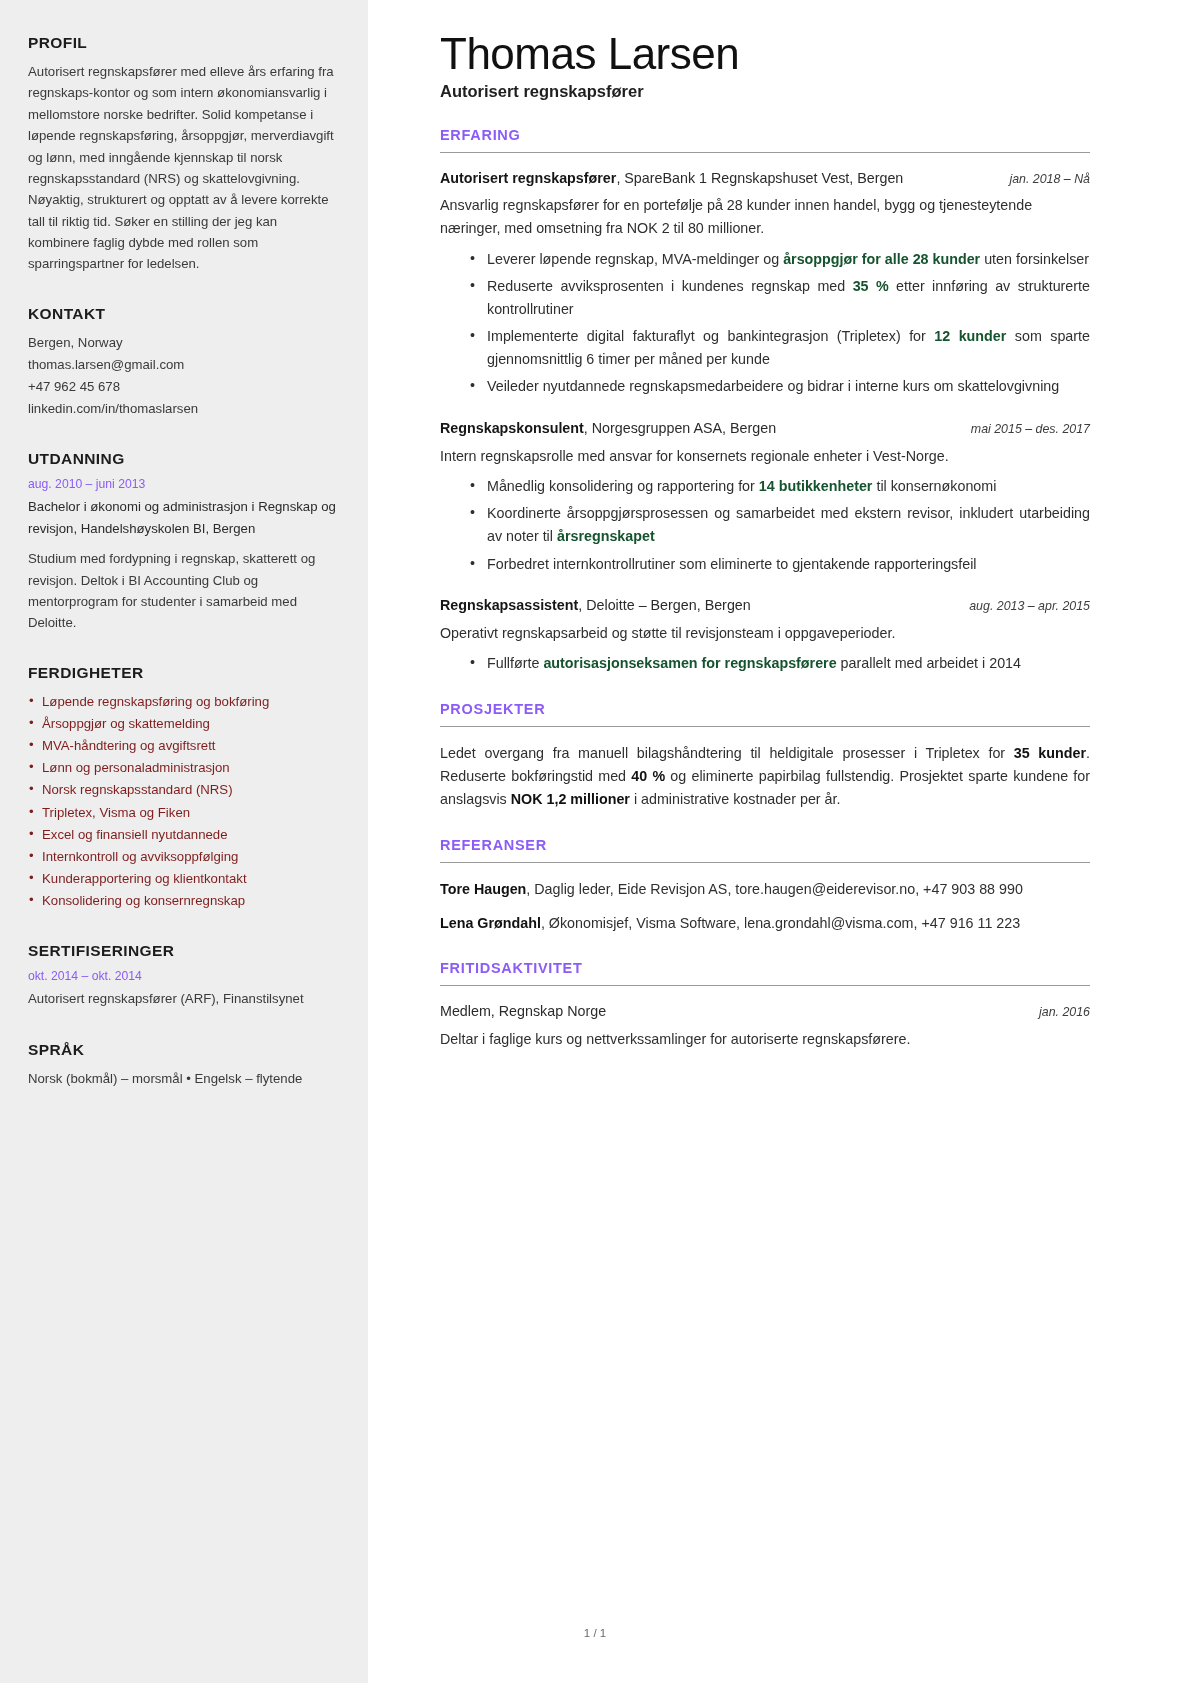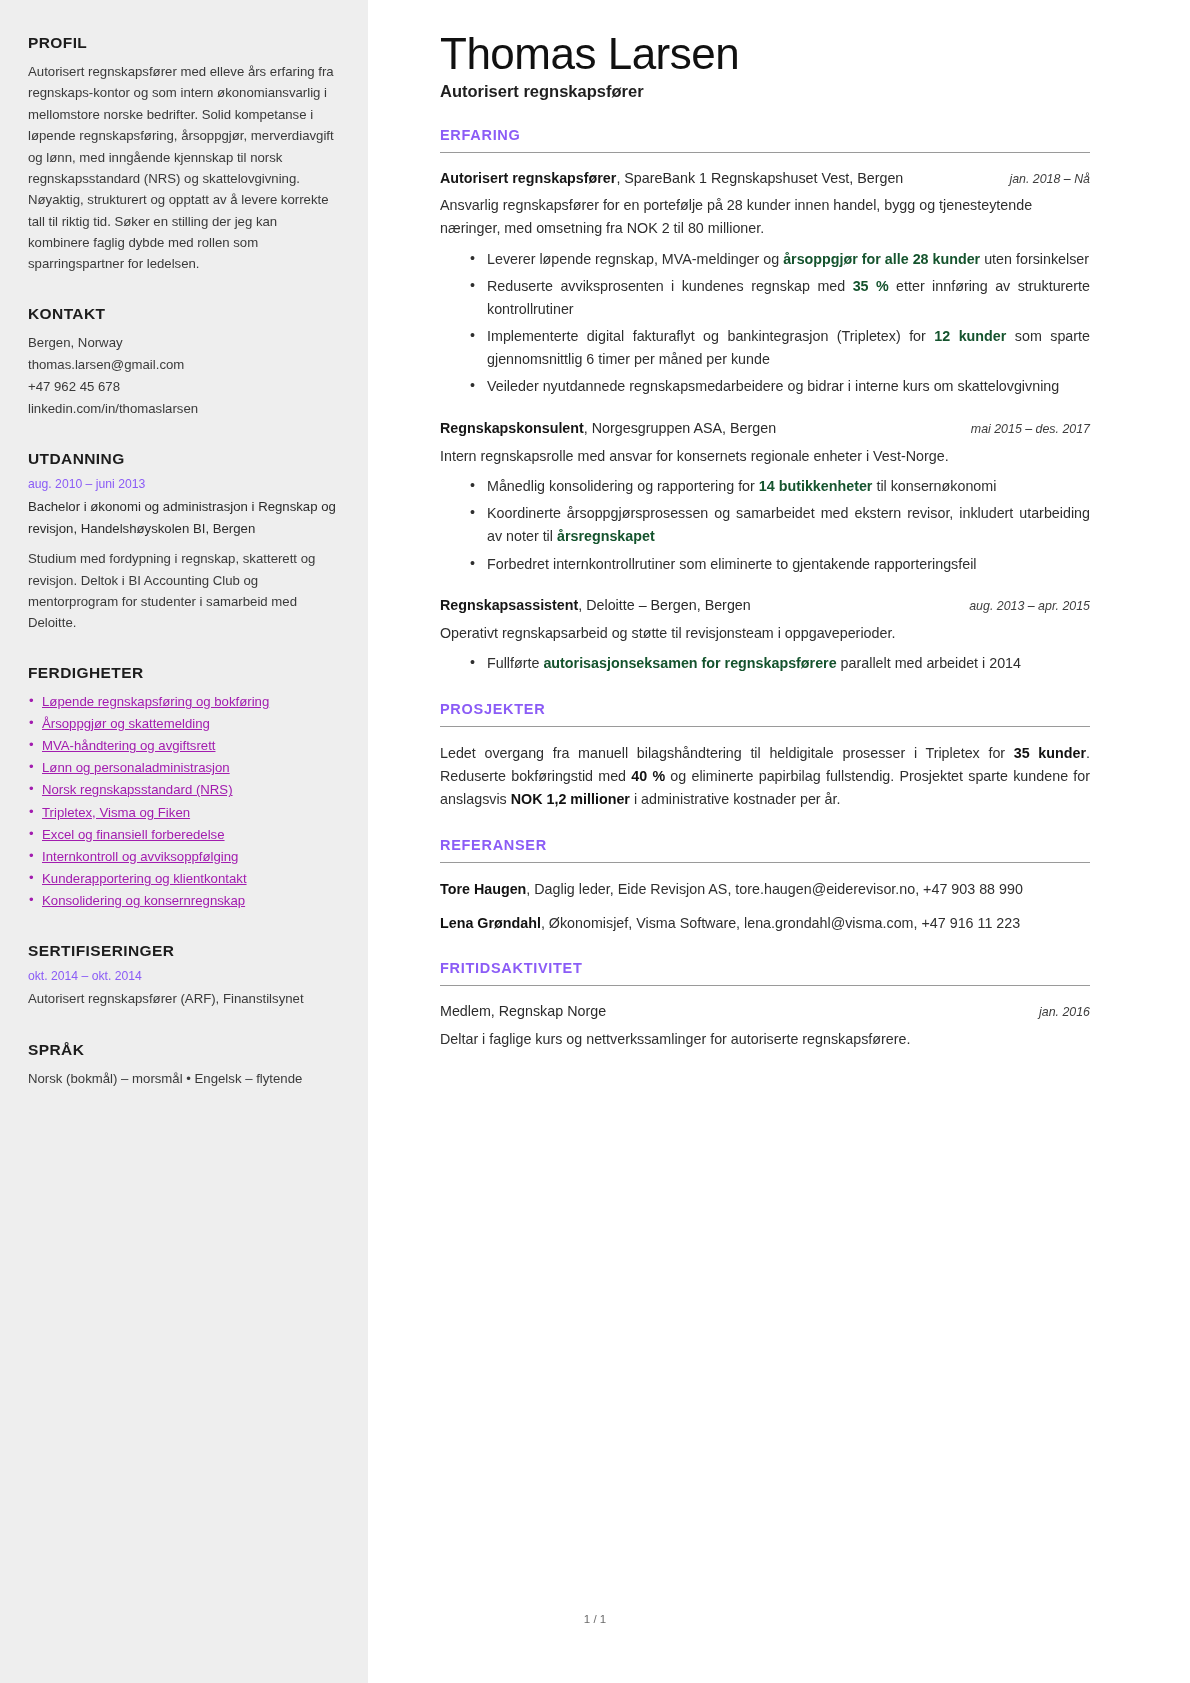--- a/index.html
+++ b/index.html
@@ -37,24 +37,23 @@
   .side-date {
     font-size:12.2px;
     color:#8b5cf6;
     margin-bottom:5px;
   }
   .side-strong { font-size:13.2px; line-height:1.62; color:#2b2b2b; margin-bottom:9px; }
   .skills { list-style:none; }
   .skills li {
     font-size:13.2px;
     line-height:1.68;
-    color:#a21caf;
+    color:#7f1d1d;
     padding-left:14px;
     position:relative;
-    text-decoration:underline;
   }
   .skills li:before {
     content:"•";
     position:absolute;
     left:1px;
     top:-1px;
   }
 
   
   .main {
@@ -136,21 +135,21 @@
   .ref-line {
     font-size:14.3px;
     line-height:1.55;
     color:#2f2f2f;
     margin-bottom:12px;
   }
   .ref-line b { font-weight:bold; color:#111; }
   .footer {
     position:absolute;
     left:0; right:0;
-    bottom:58px;
+    bottom:44px;
     text-align:center;
     font-size:11.5px;
     color:#6b6b6b;
   }
   .hobby-head {
     display:flex;
     justify-content:space-between;
     align-items:baseline;
     margin-bottom:6px;
   }
@@ -184,21 +183,21 @@
 
     <div class="side-block">
       <div class="side-h">FERDIGHETER</div>
       <ul class="skills">
           <li>Løpende regnskapsføring og bokføring</li>
           <li>Årsoppgjør og skattemelding</li>
           <li>MVA-håndtering og avgiftsrett</li>
           <li>Lønn og personaladministrasjon</li>
           <li>Norsk regnskapsstandard (NRS)</li>
           <li>Tripletex, Visma og Fiken</li>
-          <li>Excel og finansiell forberedelse</li>
+          <li>Excel og finansiell nyutdannede</li>
           <li>Internkontroll og avviksoppfølging</li>
           <li>Kunderapportering og klientkontakt</li>
           <li>Konsolidering og konsernregnskap</li>
         </ul>
     </div>
 
     <div class="side-block">
       <div class="side-h">SERTIFISERINGER</div>
       <div class="side-date">okt. 2014 – okt. 2014</div>
       <div class="side-line">Autorisert regnskapsfører (ARF), Finanstilsynet</div>

